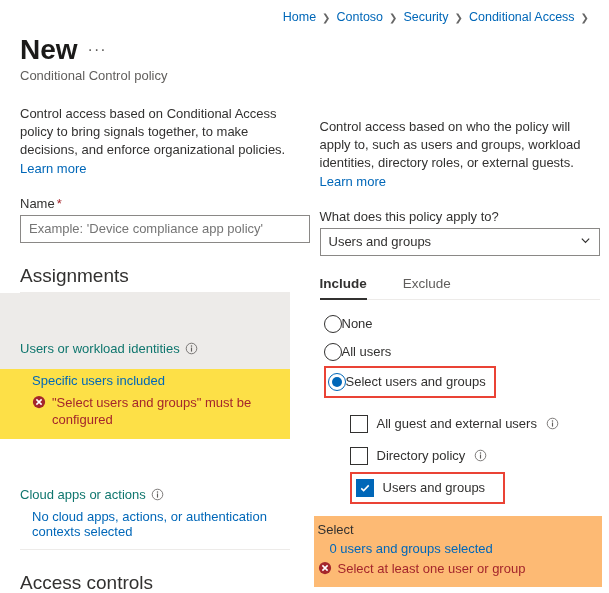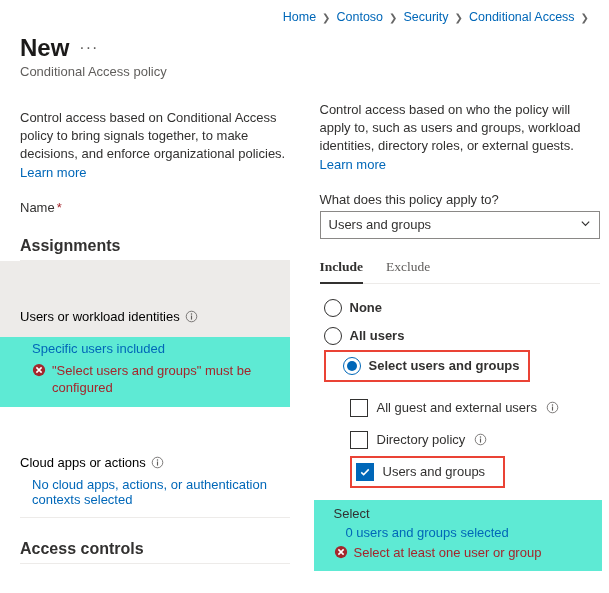--- a/index.html
+++ b/index.html
@@ -11,72 +11,72 @@
     width: 609px;
     height: 593px;
     overflow: hidden;
   }
   a, .link { color: #0067b8; cursor: pointer; }
   .page { padding: 10px 20px 0 20px; }
   .breadcrumbs { display: flex; align-items: center; gap: 6px; font-size: 12.5px; margin-bottom: 10px; justify-content: flex-end; }
   .breadcrumbs .crumb { color: #0067b8; }
   .breadcrumbs .chev { color: #666; font-size: 10px; }
   .title-row { display: flex; align-items: center; gap: 10px; }
-  h1 { font-size: 24px; font-weight: 600; color: #1b1a19; }
+  h1 { font-size: 28px; font-weight: 600; color: #1b1a19; }
   .more { font-size: 16px; color: #605e5c; cursor: pointer; letter-spacing: 1px; }
   .subtitle { color: #605e5c; font-size: 13px; margin-top: 2px; margin-bottom: 22px; }
   .cols { display: flex; gap: 30px; align-items: center; }
   .col { flex: 1; min-width: 0; }
   .desc { line-height: 1.38; margin-bottom: 2px; color: #323130; }
   .learn { margin-top: 0; }
   .field-label { margin-top: 20px; margin-bottom: 4px; color: #323130; }
   .req { color: #a4262c; margin-left: 2px; }
   .text-input {
     width: 290px; height: 28px; padding: 0 8px;
     border: 1px solid #8a8886; background: #fff;
     font-family: inherit; font-size: 13px; color: #323130;
   }
   .section-head {
-    margin-top: 22px; font-size: 16px; font-weight: 700; color: #323130;
+    margin-top: 22px; font-size: 19px; font-weight: 400; color: #323130;
     padding-bottom: 5px; border-bottom: 1px solid #edebe9;
   }
   .acc-item { padding: 6px 0 10px 0; border-bottom: 1px solid #edebe9; }
   .acc-item.hl { background: #edebe9; margin-left: -20px; padding-left: 20px; padding-right: 8px; border-bottom: none; }
-  .acc-item.hl + .hl-body { background: #5eead4; margin-left: -20px; padding: 0 8px 10px 20px; }
-  .acc-title { display: flex; align-items: center; gap: 5px; color: #000000; padding: 4px 0 3px 0; margin-top: 38px; }
+  .acc-item.hl + .hl-body { background: #fde047; margin-left: -20px; padding: 0 8px 10px 20px; }
+  .acc-title { display: flex; align-items: center; gap: 5px; color: #0f766e; padding: 4px 0 3px 0; margin-top: 38px; }
   .acc-sub { padding-left: 12px; }
   .acc-sub.link { display: inline-block; margin-top: 4px; }
   .err-row { display: flex; align-items: flex-start; gap: 6px; margin-top: 6px; padding-left: 12px; }
   .err-text { color: #a4262c; line-height: 1.35; }
   .info-icon { width: 13px; height: 13px; display: inline-flex; align-items: center; justify-content: center; }
   .info-icon svg { width: 13px; height: 13px; }
   .err-icon { width: 14px; height: 14px; flex-shrink: 0; margin-top: 1px; }
   .err-icon svg { width: 14px; height: 14px; }
   .select-box {
     width: 280px; height: 28px; display: flex; align-items: center; justify-content: space-between;
     padding: 0 8px; border: 1px solid #8a8886; background: #fff; cursor: pointer;
   }
   .select-box .chev-down svg { width: 11px; height: 11px; }
-  .tabs { display: flex; gap: 23px; border-bottom: 1px solid #edebe9; margin-top: 14px; width: 280px; font-family: Liberation Serif, serif; }
+  .tabs { display: flex; gap: 36px; border-bottom: 1px solid #edebe9; margin-top: 14px; width: 280px; }
   .tab { padding: 6px 0 8px; font-size: 13.5px; color: #605e5c; cursor: pointer; position: relative; }
   .tab.active { color: #323130; font-weight: 600; }
   .tab.active::after { content: ""; position: absolute; left: 0; right: 0; bottom: -1px; height: 2px; background: #323130; }
   .radio-group { margin-top: 10px; padding-left: 4px; }
-  .radio-row { display: flex; align-items: center; gap: 8px; padding: 5px 0; cursor: pointer; font-weight: bold; }
+  .radio-row { display: flex; align-items: center; padding: 5px 0; cursor: pointer; }
   .radio { width: 18px; height: 18px; border: 1px solid #323130; border-radius: 50%; display: inline-flex; align-items: center; justify-content: center; background: #fff; }
   .radio.sel { border-color: #0067b8; }
   .radio.sel::after { content: ""; width: 10px; height: 10px; background: #0067b8; border-radius: 50%; }
-  .hlbox { border: 2.5px solid #ea4335; padding: 3px 8px 3px 17px; display: inline-flex; }
+  .hlbox { border: 2.5px solid #ea4335; padding: 3px 8px 3px 2px; display: inline-flex; }
   .cb-group { margin-top: 10px; padding-left: 30px; }
   .cb-row { display: flex; align-items: center; gap: 9px; padding: 7px 0; cursor: pointer; }
   .cb { width: 18px; height: 18px; border: 1px solid #323130; background: #fff; display: inline-flex; align-items: center; justify-content: center; }
   .cb.checked { background: #0067b8; border-color: #0067b8; }
   .cb.checked svg { width: 12px; height: 12px; }
   .hlbox2 { border: 2.5px solid #ea4335; padding: 3px 18px 3px 4px; display: inline-flex; }
-  .right-sel-block { background: #5eead4; margin-left: -6px; padding: 6px 4px 10px 20px; margin-top: 12px; width: 288px; }
+  .right-sel-block { background: #fdba74; margin-left: -6px; padding: 6px 4px 10px 4px; margin-top: 12px; width: 288px; }
   .tight { margin-top: 2px; }
 </style>
 </head>
 <body>
 
 <div class="page">
 
   <div class="breadcrumbs">
     <span class="crumb">Home</span>
     <span class="chev">❯</span>
@@ -85,31 +85,32 @@
     <span class="crumb">Security</span>
     <span class="chev">❯</span>
     <span class="crumb">Conditional Access</span>
     <span class="chev">❯</span>
   </div>
 
   <div class="title-row">
     <h1>New</h1>
     <span class="more">···</span>
   </div>
-  <div class="subtitle">Conditional Access policy</div>
+  <div class="subtitle">Conditional Control policy</div>
 
   <div class="cols">
 
     <div class="col">
       <div class="desc">Control access based on Conditional Access policy to bring signals together, to make decisions, and enforce organizational policies.</div>
       <a class="link learn">Learn more</a>
 
       <div class="field-label">
         <span>Name</span><span class="req">*</span>
       </div>
+      <input class="text-input" type="text" placeholder="Example: 'Device compliance app policy'" style="">
 
       <div class="section-head">Assignments</div>
 
       
       <div class="acc-item hl">
         <div class="acc-title">
           <span>Users or workload identities</span>
           <span class="info-icon">
             <svg viewBox="0 0 16 16">
                 <circle cx="8" cy="8" r="6.5" fill="none" stroke="#605e5c" stroke-width="1"></circle>

